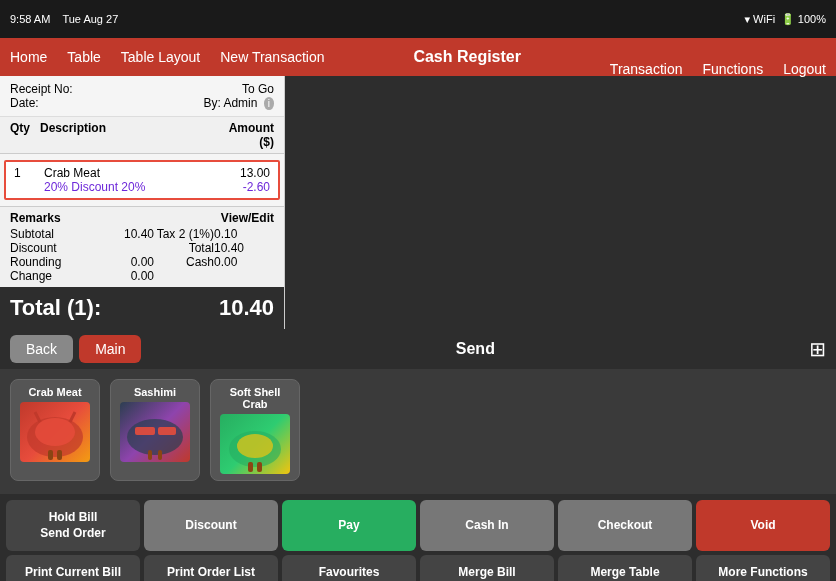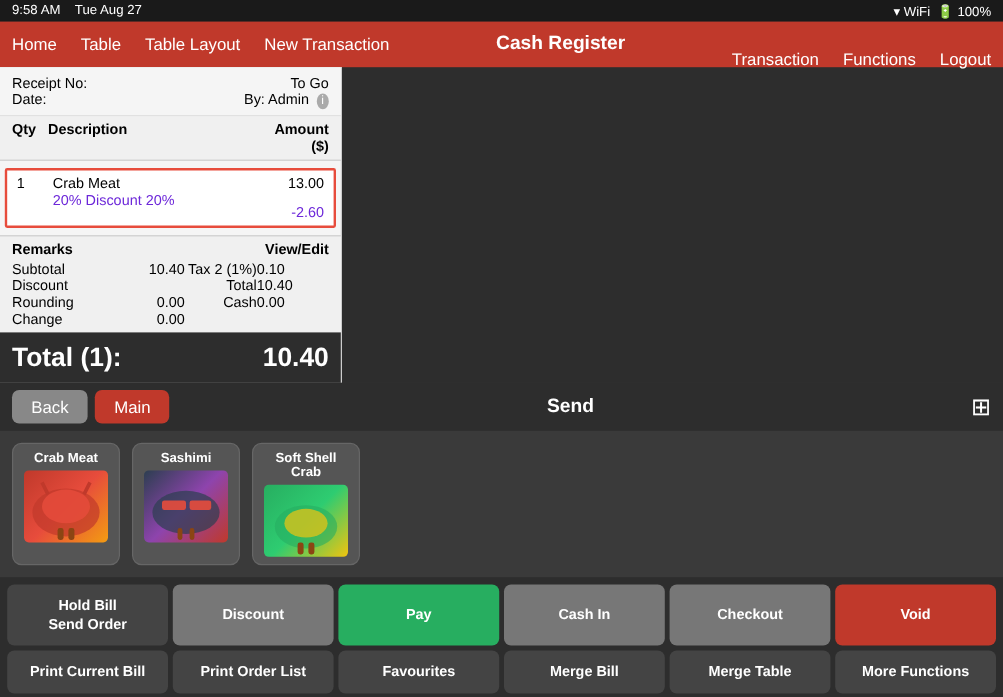--- a/index.html
+++ b/index.html
@@ -6,21 +6,21 @@
     body { width: 836px; height: 581px; overflow: hidden; background: #2d2d2d; font-size: 13px; }
 
     
     .status-bar {
       background: #1a1a1a;
       color: white;
       display: flex;
       justify-content: space-between;
       align-items: center;
       padding: 0 10px;
-      height: 18px;
+      height: 38px;
       font-size: 11px;
     }
     .status-right { display: flex; gap: 6px; align-items: center; }
 
     
     .top-nav {
       background: #c0392b;
       color: white;
       display: flex;
       align-items: center;
@@ -92,21 +92,21 @@
       border-radius: 2px;
     }
     .receipt-discount-row {
       display: flex;
       font-size: 12px;
       padding-left: 30px;
       color: #6d28d9;
       gap: 16px;
     }
     .receipt-discount-desc { flex: 1; }
-    .receipt-discount-amount { width: 60px; text-align: right; margin-top: 10px; }
+    .receipt-discount-amount { width: 60px; text-align: right; }
 
     
     .remarks-section {
       border-top: 1px solid #ccc;
       padding: 4px 10px;
       background: #f0f0f0;
       font-size: 12px;
     }
     .remarks-header {
       display: flex;

